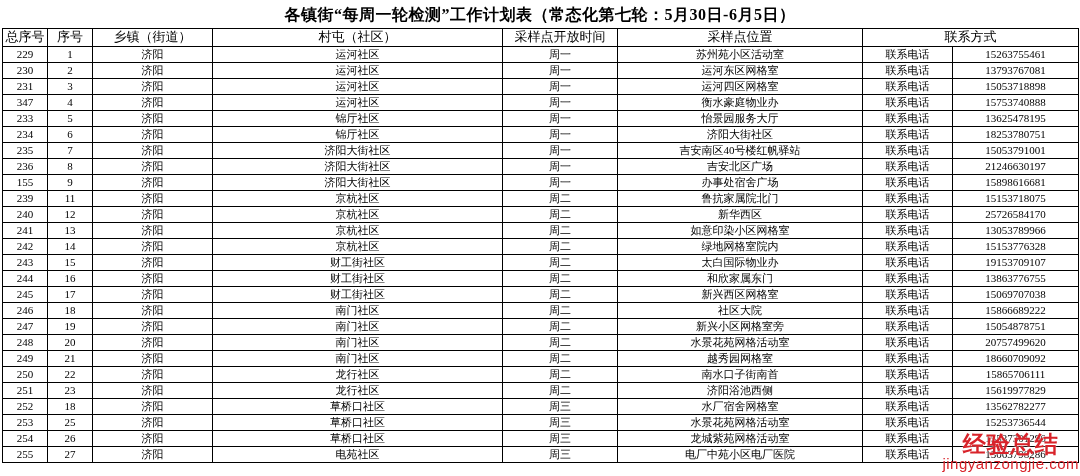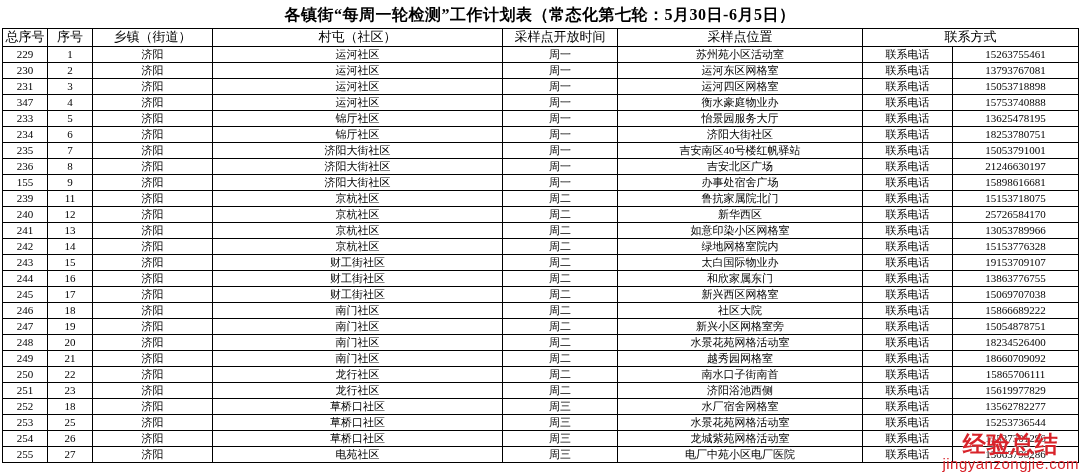--- a/index.html
+++ b/index.html
@@ -293,21 +293,21 @@
           <td>15054878751</td>
         </tr>
         <tr>
           <td>248</td>
           <td>20</td>
           <td>济阳</td>
           <td>南门社区</td>
           <td>周二</td>
           <td>水景花苑网格活动室</td>
           <td>联系电话</td>
-          <td>18234526400</td>
+          <td>20757499620</td>
         </tr>
         <tr>
           <td>249</td>
           <td>21</td>
           <td>济阳</td>
           <td>南门社区</td>
           <td>周二</td>
           <td>越秀园网格室</td>
           <td>联系电话</td>
           <td>18660709092</td>

